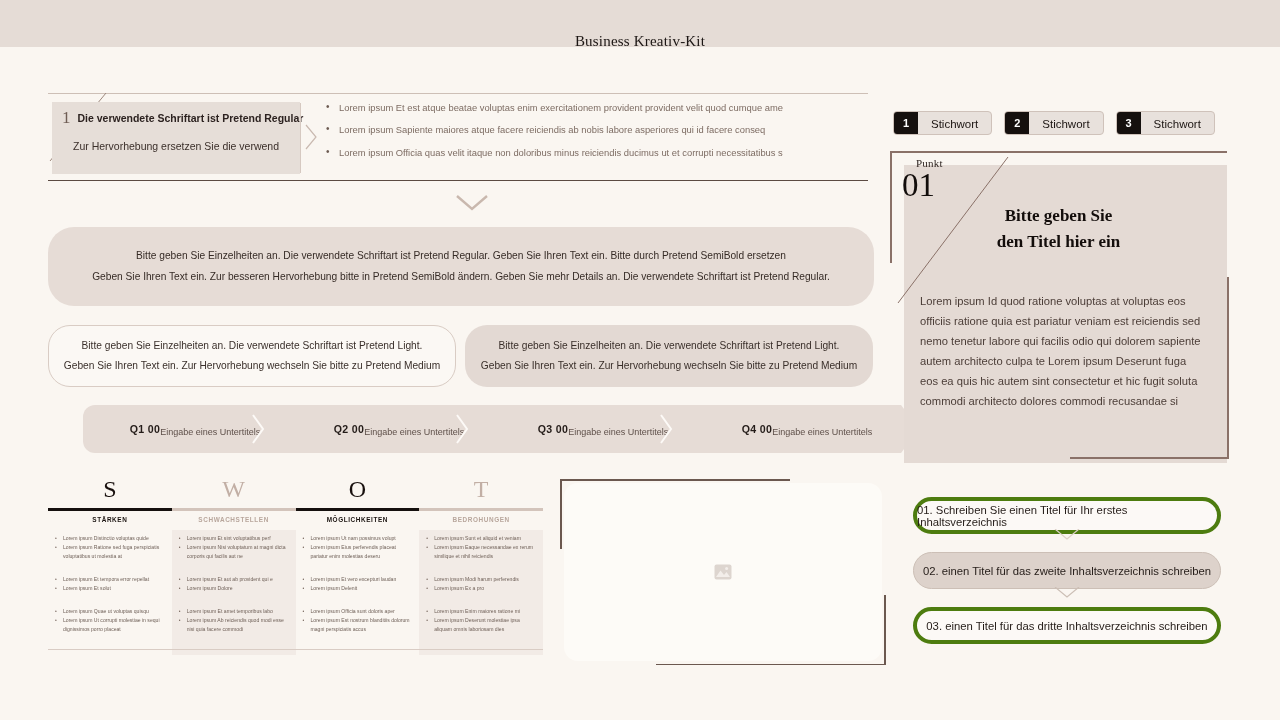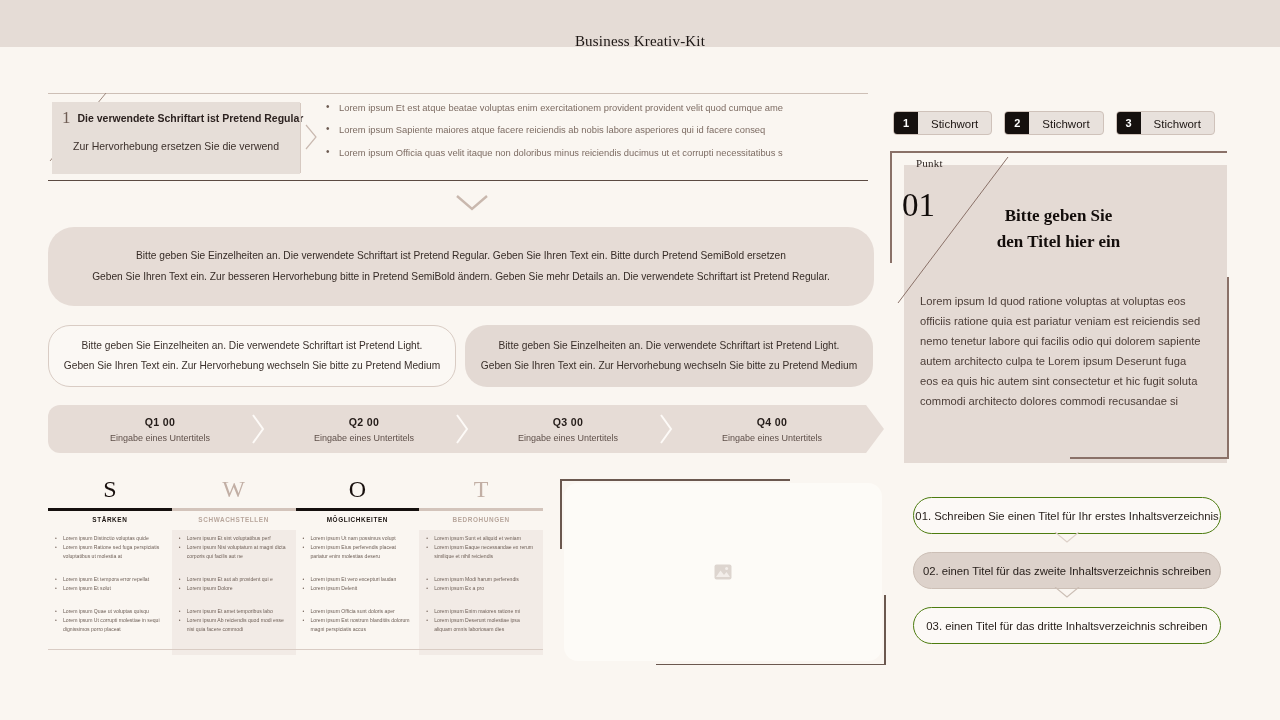--- a/index.html
+++ b/index.html
@@ -63,22 +63,22 @@
     position: absolute; top: 0; width: 408px; height: 62px; border-radius: 22px;
     display: flex; flex-direction: column; align-items: center; justify-content: center;
   }
   .tb-left  { left: 0;   background: #fbf8f4; border: 1px solid #d9ccc4; }
   .tb-right { left: 417px; background: #e3d9d3; }
   .tb p { font-size: 10.2px; color: #3a2f2a; line-height: 1.95; text-align: center; }
 
   
   .quarters { position: absolute; left: 48px; top: 358px; width: 826px; height: 48px; }
   .qrt { position: absolute; top: 0; width: 224px; height: 48px; background: #e6dcd6;
-         display: flex; flex-direction: column; align-items: center; justify-content: center;
-         clip-path: polygon(0 0, 92% 0, 100% 50%, 92% 100%, 0 100%, 0 100%); }
+         display: flex; flex-direction: row; align-items: center; justify-content: center;
+         clip-path: polygon(0 0, 92% 0, 100% 50%, 92% 100%, 0 100%, 0 100%); margin-left: 35px; }
   .qrt.first { border-top-left-radius: 12px; border-bottom-left-radius: 12px;
                clip-path: polygon(0 0, 92% 0, 100% 50%, 92% 100%, 0 100%); }
   .qrt-t { font-size: 10.6px; color: #241c19; font-weight: 700; letter-spacing: .3px; }
   .qrt-s { font-size: 9px; color: #5f504a; margin-top: 5px; }
   .qrt-arrow { position: absolute; top: 8px; width: 14px; height: 32px; }
 
   
   .swot { position: absolute; left: 48px; top: 423px; width: 495px; height: 180px; }
   .swot-cols { display: flex; width: 495px; }
   .sw-col { width: 124px; position: relative; }
@@ -120,37 +120,37 @@
              display: flex; align-items: center; justify-content: center; }
   .badge-t { padding: 12px 13px; display: flex; align-items: center; font-size: 11.5px; color: #1c1512; }
 
   .card { position: absolute; left: 0px; top: 104px; width: 337px; height: 312px; }
   .card-frame-l { position: absolute; left: 0; top: 0; width: 1.5px; height: 112px; background: #8a7168; }
   .card-frame-t { position: absolute; left: 0; top: 0; width: 337px; height: 1.5px; background: #8a7168; }
   .card-body { position: absolute; left: 14px; top: 14px; width: 323px; height: 298px; background: #e4dad4; }
   .card-punkt { position: absolute; left: 14px; top: 6px; font-family: "Liberation Serif", serif;
                 font-size: 11px; color: #2e2420; letter-spacing: .2px; margin-left: 12px; }
   .card-num { position: absolute; left: 12px; top: 18px; font-family: "Liberation Serif", serif;
-              font-size: 33px; color: #120d0b; line-height: 1; margin-top: 20px; }
+              font-size: 33px; color: #120d0b; line-height: 1; }
   .card-diag { position: absolute; left: 0; top: 0; width: 337px; height: 160px; overflow: hidden; pointer-events: none; }
   .card-title { position: absolute; left: 0; top: 52px; width: 337px; text-align: center;
                 font-family: "Liberation Serif", serif; font-weight: 700; font-size: 17px;
                 color: #130d0b; line-height: 1.55; }
   .card-para { position: absolute; left: 30px; top: 140px; width: 285px;
                font-size: 11.2px; color: #4b3d37; line-height: 1.79; }
 
   .rframe-v { position: absolute; left: 337px; top: 230px; width: 1.5px; height: 182px; background: #8a7168; }
   .rframe-h { position: absolute; left: 180px; top: 410px; width: 159px; height: 1.5px; background: #8a7168; }
 
   
   .bubbles { position: absolute; left: 23px; top: 450px; width: 318px; }
   .bubble { position: relative; width: 308px; height: 37px; border-radius: 19px;
             display: flex; align-items: center; justify-content: center;
             font-size: 11.3px; color: #241c18; margin-bottom: 18px; }
-  .bubble.plain { background: #fcf9f6; border: 1px solid #4d7c0f; }
+  .bubble.plain { background: #fcf9f6; border: 4px solid #4d7c0f; }
   .bubble.filled { background: #ddd2cb; border: 1px solid #ccbfb6; }
   .bubble .tail { position: absolute; left: 50%; bottom: -10px; transform: translateX(-50%); }
 
   svg { display: block; }
 </style>
 </head>
 <body>
 
 <div class="page">
 

